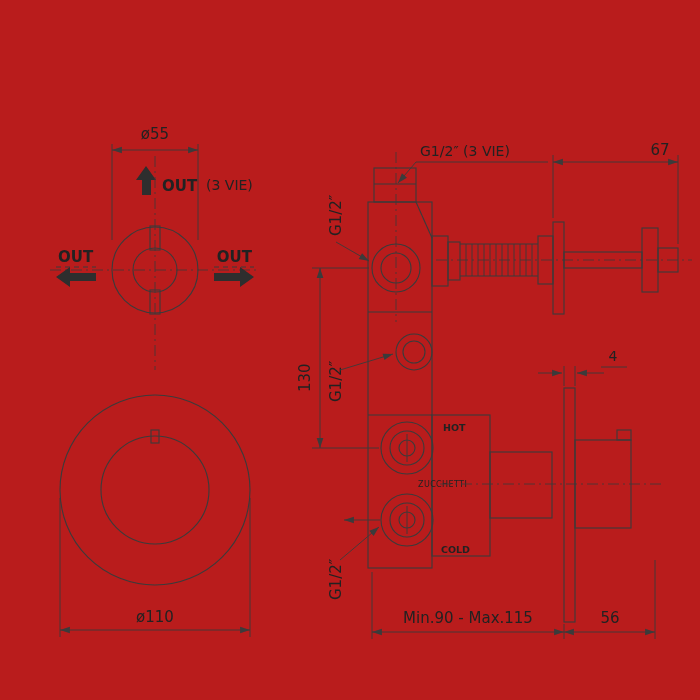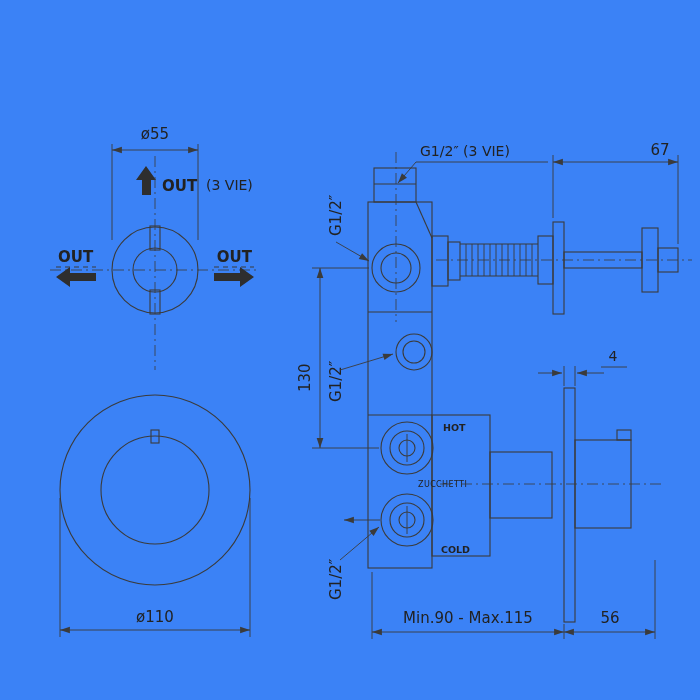--- a/index.html
+++ b/index.html
@@ -1,16 +1,16 @@
 <!DOCTYPE html>
 <html><head>
 <meta charset="utf-8">
 <style>
   html,body{margin:0;padding:0;background:#ffffff;}
-  #canvas{width:700px;height:700px;background:#3b82f6;position:relative;overflow:hidden;}
+  #canvas{width:700px;height:700px;background:#b91c1c;position:relative;overflow:hidden;}
   svg{display:block;}
   .ln{fill:none;stroke:#3b3b3b;stroke-width:1.1;}
   .lt{fill:none;stroke:#3b3b3b;stroke-width:0.9;}
   .cl{fill:none;stroke:#3b3b3b;stroke-width:0.8;stroke-dasharray:11 4 2 4;}
   .dash{fill:none;stroke:#3b3b3b;stroke-width:1;stroke-dasharray:5 4;}
   .solid{fill:#2e2e2e;stroke:none;}
   text{font-family:"DejaVu Sans","Liberation Sans",sans-serif;fill:#222222;}
   .t15{font-size:15px;}
   .t14{font-size:14px;}
   .t9{font-size:9.5px;font-weight:600;}

